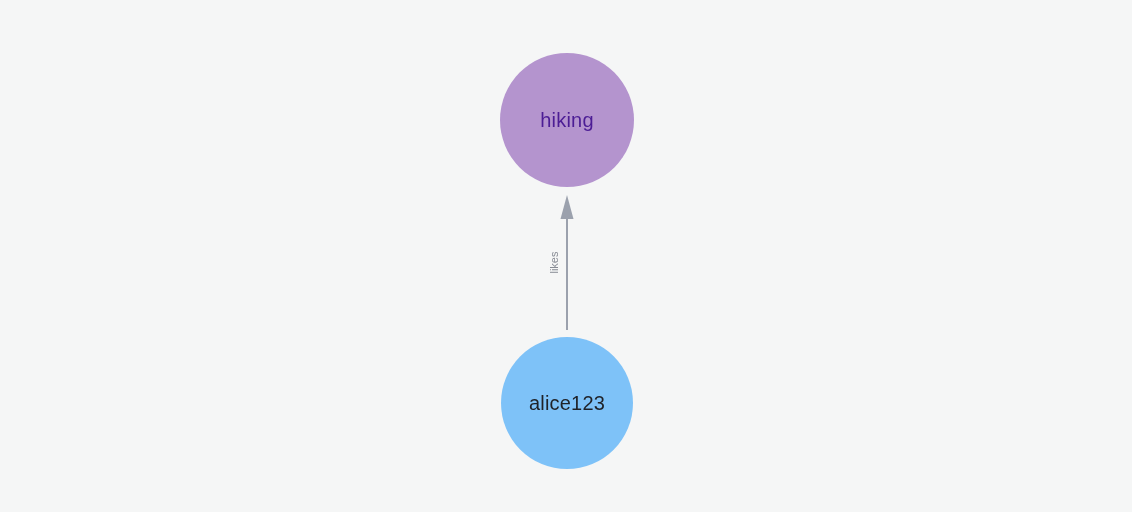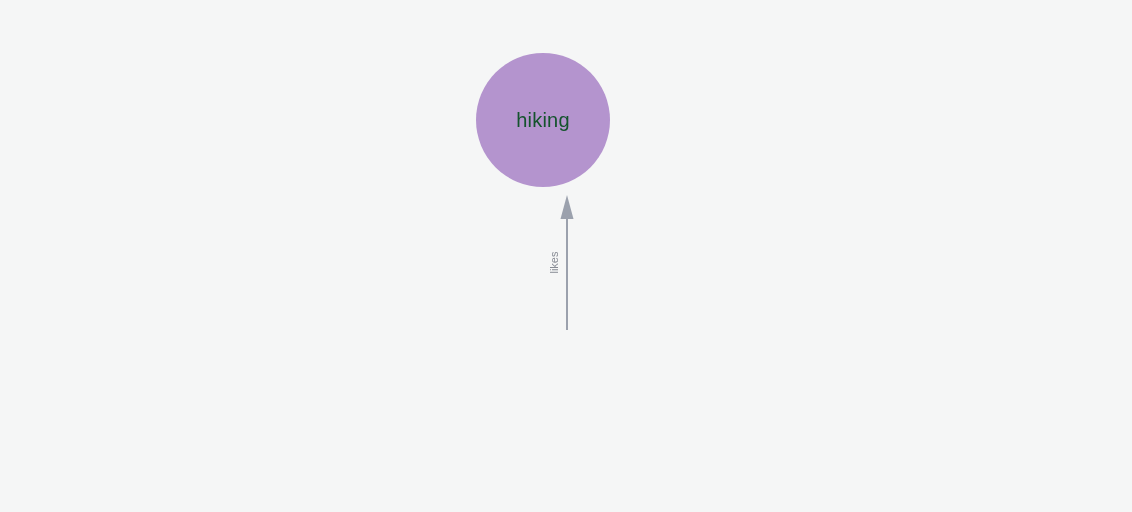--- a/index.html
+++ b/index.html
@@ -50,18 +50,21 @@
 <div id="canvas" style="background: rgb(245, 246, 246);">
 
   <svg id="edge-layer" xmlns="http://www.w3.org/2000/svg">
     <g>
       <line id="edge-line-0" class="edge-line" x1="567" y1="330" x2="567" y2="214" stroke="#9ba1ad"></line>
       <polygon id="edge-head-0" points="567,195 573.5,219 560.5,219" fill="#9ba1ad"></polygon>
       <text id="edge-label-0" class="edge-label" x="554" y="262.5" transform="rotate(-90 554 262.5)" fill="#878b94">likes</text>
     </g>
   </svg>
 
-  <div class="node" style="left: 476px; top: 53px; width: 134px; height: 134px; background: rgb(180, 148, 206); color: #14532d;">
+  <div class="node" style="left: 500px; top: 53px; width: 134px; height: 134px; background: rgb(180, 148, 206); color: #4c1d95;">
     <span class="node-label">hiking</span>
   </div>
 
+  <div class="node" style="left: 501px; top: 337px; width: 132px; height: 132px; background: rgb(126, 194, 248); color: rgb(31, 34, 40);">
+    <span class="node-label">alice123</span>
+  </div>
 
 </div>
 
 </body></html>

